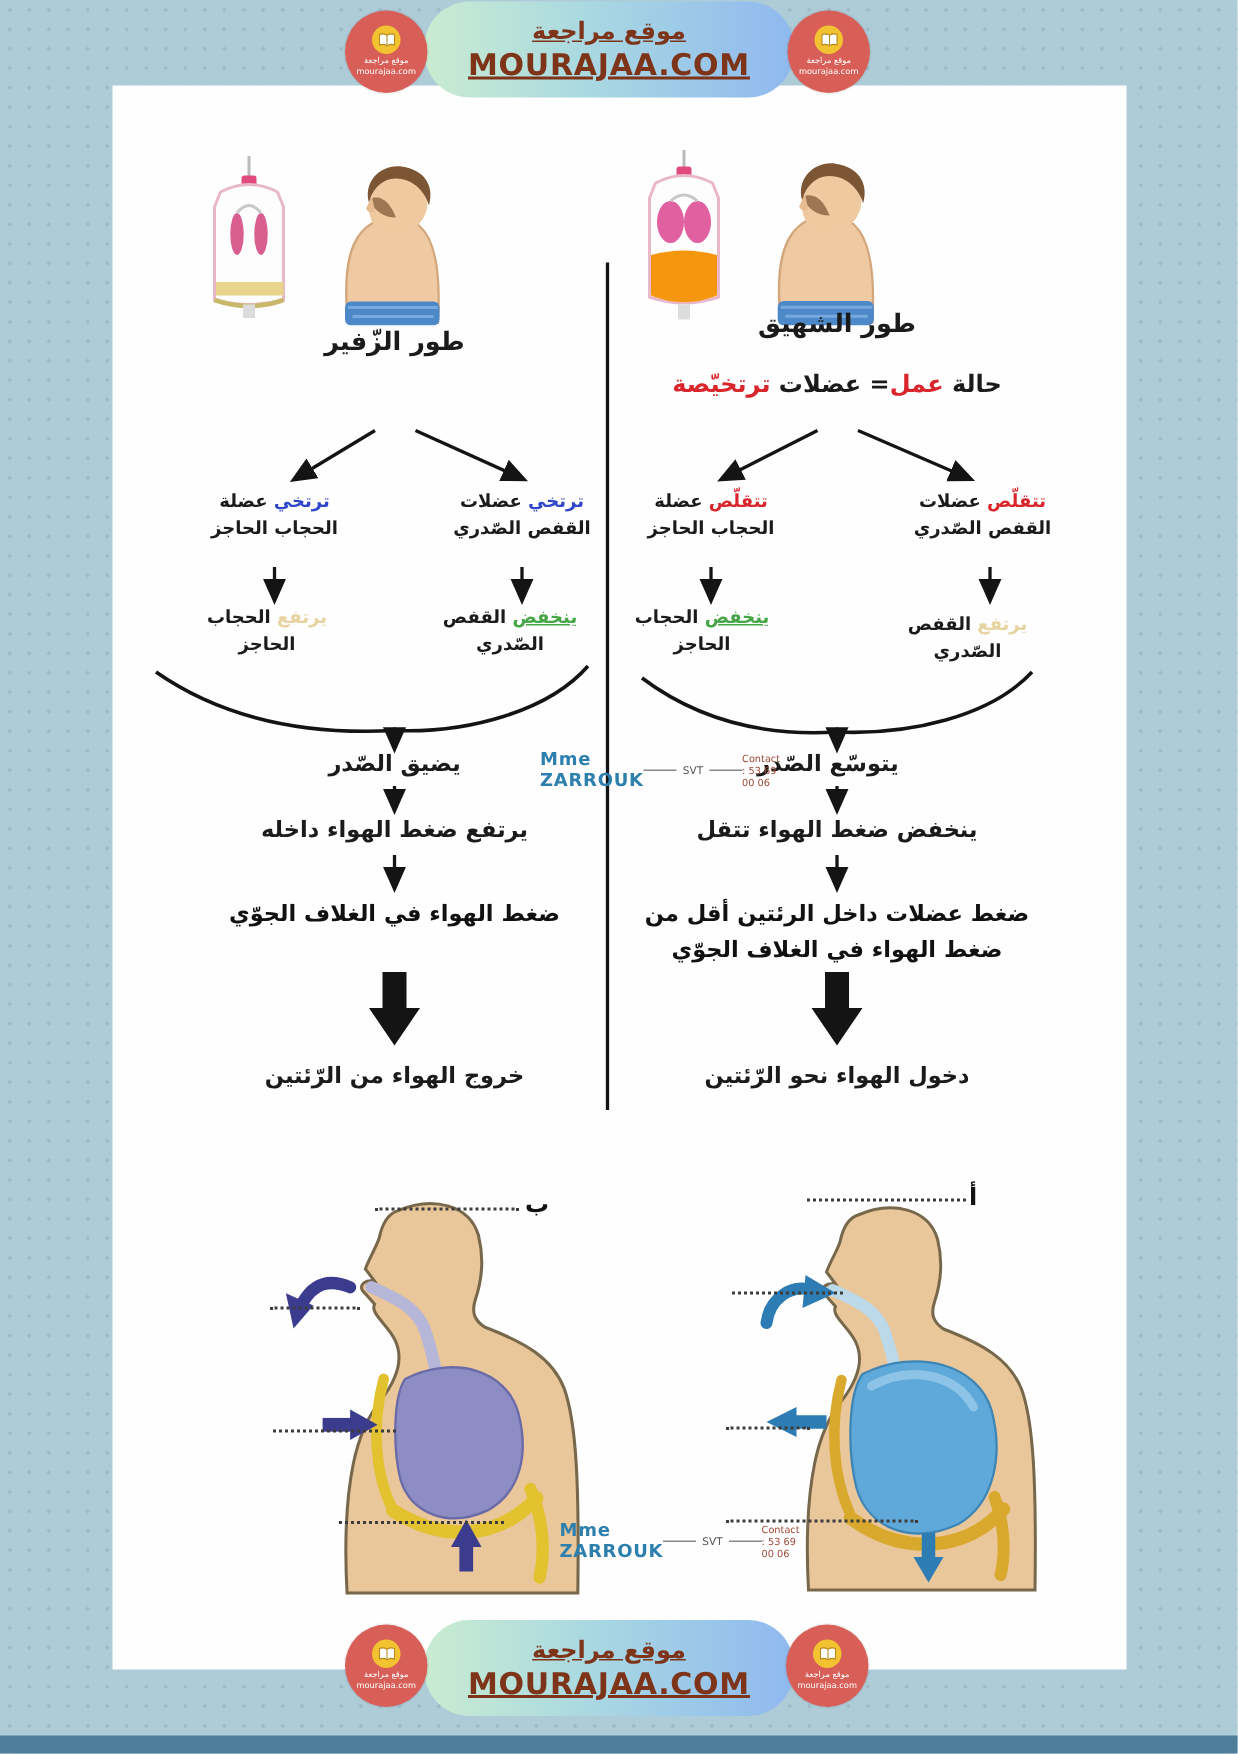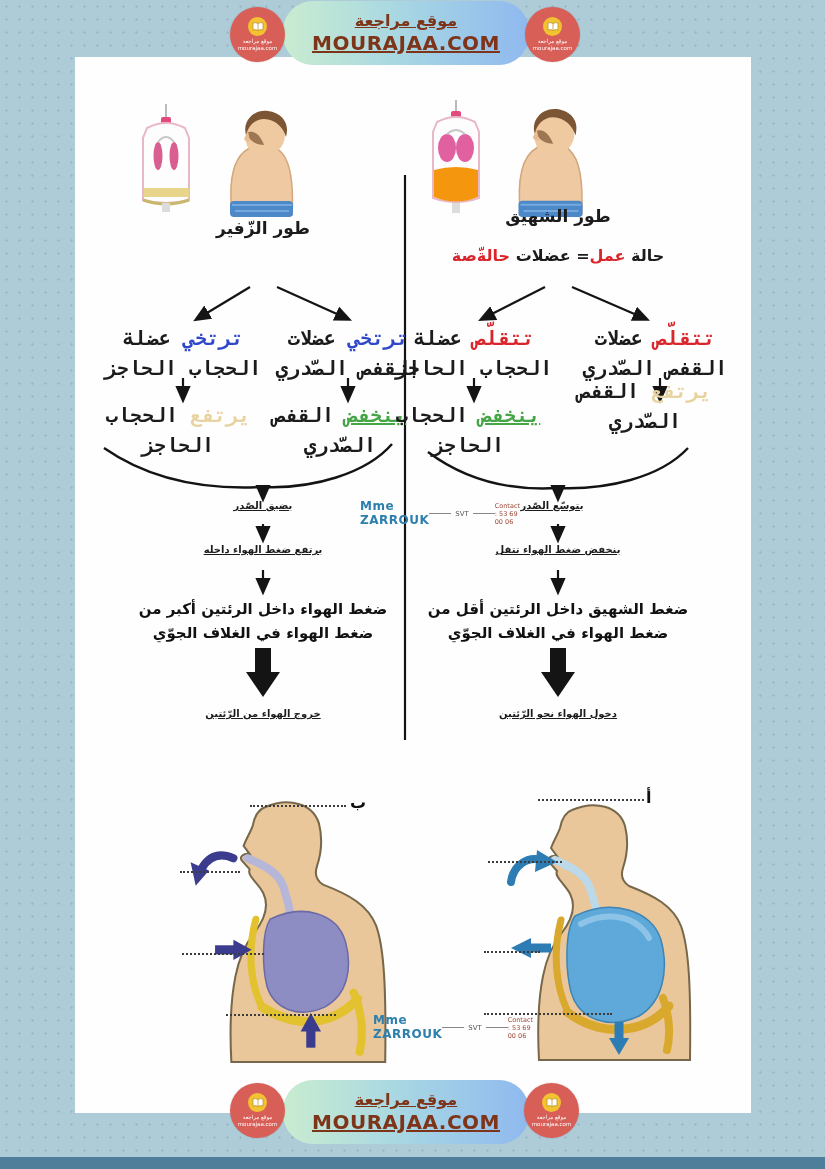--- a/index.html
+++ b/index.html
@@ -34,22 +34,22 @@
   }
   .logo-book{width:19px;height:19px;border-radius:50%;background:#f2c230;display:flex;align-items:center;justify-content:center;margin-bottom:2px;}
   .logo-txt{font-size:5.5px;color:#fff;line-height:1.3;text-align:center;direction:rtl;}
   .logo-txt2{font-size:5.5px;color:#fff;line-height:1.2;text-align:center;}
 
   
   .ar{direction:rtl;}
   .cen{transform:translateX(-50%);text-align:center;white-space:nowrap;}
   .title{font-size:17px;font-weight:bold;color:#1b1b1b;}
   .state{font-size:16px;font-weight:bold;color:#1b1b1b;}
-  .node{font-size:20px;font-weight:bold;color:#1b1b1b;line-height:1.5;font-family:Liberation Mono, monospace;}
-  .step{font-size:10px;font-weight:bold;color:#1b1b1b;text-decoration:underline;}
+  .node{font-size:12px;font-weight:bold;color:#1b1b1b;line-height:1.5;}
+  .step{font-size:15px;font-weight:bold;color:#1b1b1b;}
   .cmp{font-size:15px;font-weight:bold;color:#111;line-height:1.6;}
   .v-red{color:#d9262c;}
   .v-blue{color:#2f47c8;}
   .v-green{color:#46a546;text-decoration:underline;}
   .v-tan{color:#e6d3a0;}
 
   
   .wm{width:110px;display:flex;flex-direction:row;align-items:center;transform:translateX(-50%);}
   .wm-name{font-size:12px;font-weight:bold;color:#2d7fae;letter-spacing:.5px;}
   .wm-sub{display:flex;align-items:center;gap:4px;font-size:7px;color:#555;margin-top:1px;}
@@ -187,52 +187,51 @@
     <div>الحاجز</div>
   </div>
   <div class="abs cen ar node" style="left:340px;top:402px;">
     <div><span class="v-green">ينخفض</span><span> القفص</span></div>
     <div>الصّدري</div>
   </div>
 
   <div class="abs cen ar step" style="left:263px;top:500px;">يضيق الصّدر</div>
   <div class="abs cen ar step" style="left:263px;top:544px;">يرتفع ضغط الهواء داخله</div>
   <div class="abs cen ar cmp" style="left:263px;top:597px;">
-    <div>ضغط الهواء داخل الرئتين أكبر من</div>
     <div>ضغط الهواء في الغلاف الجوّي</div>
   </div>
   <div class="abs cen ar step" style="left:263px;top:708px;">خروج الهواء من الرّئتين</div>
 
   <div class="abs cen ar title" style="left:558px;top:206px;">طور الشهيق</div>
   <div class="abs cen ar state" style="left:558px;top:246px;">
-    <span>حالة </span><span class="v-red">عمل</span><span>= عضلات </span><span class="v-red">حالةّصة</span>
+    <span>حالة </span><span class="v-red">عمل</span><span>= عضلات </span><span class="v-red">ترتخيّصة</span>
   </div>
 
   <div class="abs cen ar node" style="left:474px;top:325px;">
     <div><span class="v-red">تتقلّص</span><span> عضلة</span></div>
     <div>الحجاب الحاجز</div>
   </div>
   <div class="abs cen ar node" style="left:655px;top:325px;">
     <div><span class="v-red">تتقلّص</span><span> عضلات</span></div>
     <div>القفص الصّدري</div>
   </div>
 
   <div class="abs cen ar node" style="left:468px;top:402px;">
     <div><span class="v-green">ينخفض</span><span> الحجاب</span></div>
     <div>الحاجز</div>
   </div>
-  <div class="abs cen ar node" style="left:645px;top:378px;">
+  <div class="abs cen ar node" style="left:645px;top:407px;">
     <div><span class="v-tan">يرتفع</span><span> القفص</span></div>
     <div>الصّدري</div>
   </div>
 
   <div class="abs cen ar step" style="left:552px;top:500px;">يتوسّع الصّدر</div>
   <div class="abs cen ar step" style="left:558px;top:544px;">ينخفض ضغط الهواء تتقل</div>
   <div class="abs cen ar cmp" style="left:558px;top:597px;">
-    <div>ضغط الشهيق داخل الرئتين أقل من</div>
+    <div>ضغط عضلات داخل الرئتين أقل من</div>
     <div>ضغط الهواء في الغلاف الجوّي</div>
   </div>
   <div class="abs cen ar step" style="left:558px;top:708px;">دخول الهواء نحو الرّئتين</div>
 
   <div class="abs wm" style="left:415px;top:492px;">
     <svg width="40" height="42" viewBox="0 0 40 42">
       <polygon points="20,1 38,8 20,15 2,8" fill="#1d566e"></polygon>
       <rect x="13" y="11" width="14" height="5" fill="#2a7b9b"></rect>
       <circle cx="20" cy="27" r="13" fill="#d5e8f2" stroke="#2a7b9b" stroke-width="1.5"></circle>
       <path d="M20,19 L23,30 L20,35 L17,30 Z" fill="#1d566e"></path>

